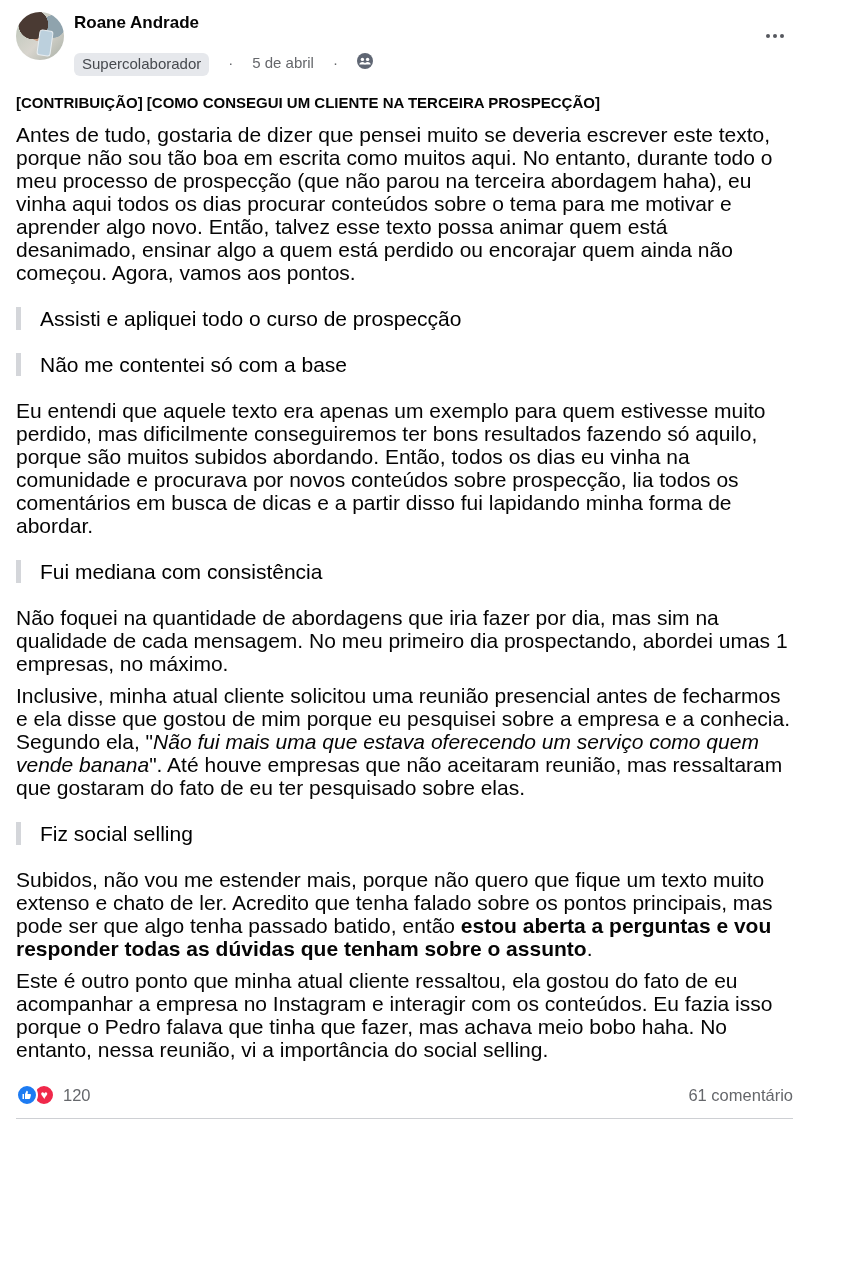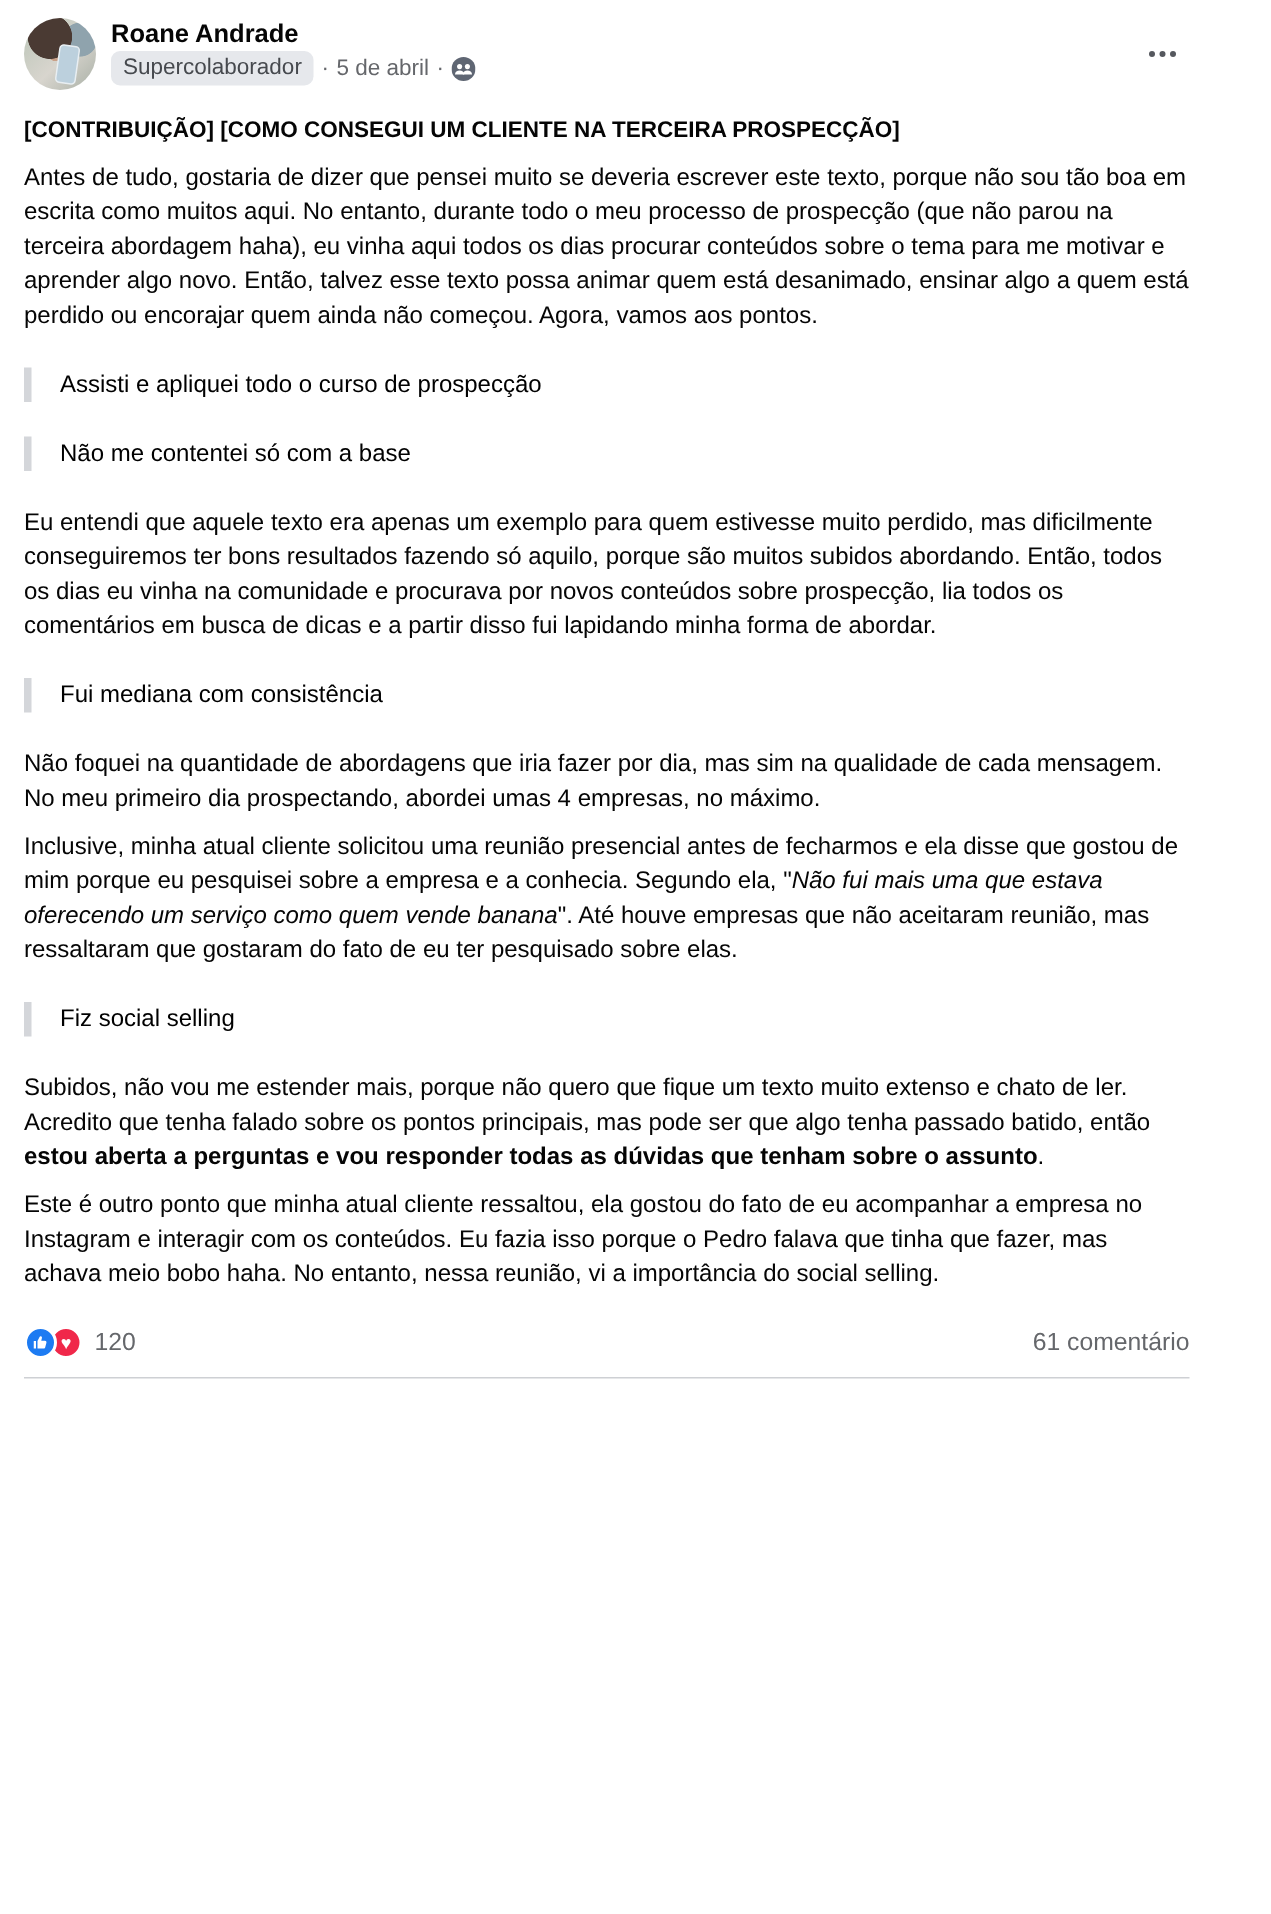--- a/index.html
+++ b/index.html
@@ -33,40 +33,40 @@
     width: 12px; height: 24px; border-radius: 3px;
     background: #bcd0dd; border: 1px solid #e8eef2;
     transform: rotate(8deg);
   }
   .header-meta { margin-left: 10px; flex: 1 1 auto; }
   .author {
     font-size: 17px; font-weight: 700; line-height: 21px; color: #050505;
     cursor: pointer;
   }
   .subline {
-    display: flex; align-items: center; gap: 5px;
-    font-size: 15px; color: #65676b; margin-top: 1px; line-height: 20px;
+    display: flex; align-items: flex-start; gap: 19px;
+    font-size: 15px; color: #65676b; margin-top: 20px; line-height: 20px;
   }
   .badge {
     background: #e6e8ec; color: #46494e;
     border-radius: 6px; padding: 1px 8px 2px 8px; font-size: 15px;
   }
   .privacy-icon { display: inline-flex; width: 16px; height: 16px; }
   .menu-btn {
     width: 36px; height: 36px; border-radius: 50%;
     display: flex; align-items: center; justify-content: center; gap: 3px;
     cursor: pointer; margin-top: 6px;
   }
   .menu-btn i { width: 4px; height: 4px; border-radius: 50%; background: #55585e; }
   
   .post-title {
     font-weight: 700; font-size: 15px; line-height: 23px;
     margin: 15px 0 9px 0;
   }
-  .post-body { font-size: 16px; line-height: 23px; }
+  .post-body { font-size: 21px; line-height: 23px; }
   .post-body p { margin: 0 0 9px 0; }
   .post-body .quote {
     margin: 23px 0 23px 0;
     border-left: 5px solid #d4d6da;
     padding-left: 19px;
     color: #000000;
   }
   .post-body em { font-style: italic; }
   .post-body strong { font-weight: 700; }
   
@@ -121,21 +121,21 @@
   </div>
 
   <div class="post-title">[CONTRIBUIÇÃO] [COMO CONSEGUI UM CLIENTE NA TERCEIRA PROSPECÇÃO]</div>
 
   <div class="post-body">
       <p>Antes de tudo, gostaria de dizer que pensei muito se deveria escrever este texto, porque não sou tão boa em escrita como muitos aqui. No entanto, durante todo o meu processo de prospecção (que não parou na terceira abordagem haha), eu vinha aqui todos os dias procurar conteúdos sobre o tema para me motivar e aprender algo novo. Então, talvez esse texto possa animar quem está desanimado, ensinar algo a quem está perdido ou encorajar quem ainda não começou. Agora, vamos aos pontos.</p>
       <div class="quote">Assisti e apliquei todo o curso de prospecção</div>
       <div class="quote">Não me contentei só com a base</div>
       <p>Eu entendi que aquele texto era apenas um exemplo para quem estivesse muito perdido, mas dificilmente conseguiremos ter bons resultados fazendo só aquilo, porque são muitos subidos abordando. Então, todos os dias eu vinha na comunidade e procurava por novos conteúdos sobre prospecção, lia todos os comentários em busca de dicas e a partir disso fui lapidando minha forma de abordar.</p>
       <div class="quote">Fui mediana com consistência</div>
-      <p>Não foquei na quantidade de abordagens que iria fazer por dia, mas sim na qualidade de cada mensagem. No meu primeiro dia prospectando, abordei umas 4 empresas, no máximo.</p>
+      <p>Não foquei na quantidade de abordagens que iria fazer por dia, mas sim na qualidade de cada mensagem. No meu primeiro dia prospectando, abordei umas 1 empresas, no máximo.</p>
       <p>Inclusive, minha atual cliente solicitou uma reunião presencial antes de fecharmos e ela disse que gostou de mim porque eu pesquisei sobre a empresa e a conhecia. Segundo ela, "<em>Não fui mais uma que estava oferecendo um serviço como quem vende banana</em>". Até houve empresas que não aceitaram reunião, mas ressaltaram que gostaram do fato de eu ter pesquisado sobre elas.</p>
       <div class="quote">Fiz social selling</div>
       <p>Subidos, não vou me estender mais, porque não quero que fique um texto muito extenso e chato de ler. Acredito que tenha falado sobre os pontos principais, mas pode ser que algo tenha passado batido, então <strong>estou aberta a perguntas e vou responder todas as dúvidas que tenham sobre o assunto</strong>.</p>
       <p>Este é outro ponto que minha atual cliente ressaltou, ela gostou do fato de eu acompanhar a empresa no Instagram e interagir com os conteúdos. Eu fazia isso porque o Pedro falava que tinha que fazer, mas achava meio bobo haha. No entanto, nessa reunião, vi a importância do social selling.</p>
     </div>
 
   <div class="post-footer">
     <div class="reactions">
       <span class="ricon like">
         <svg viewBox="0 0 24 24" width="12" height="12" aria-hidden="true">

